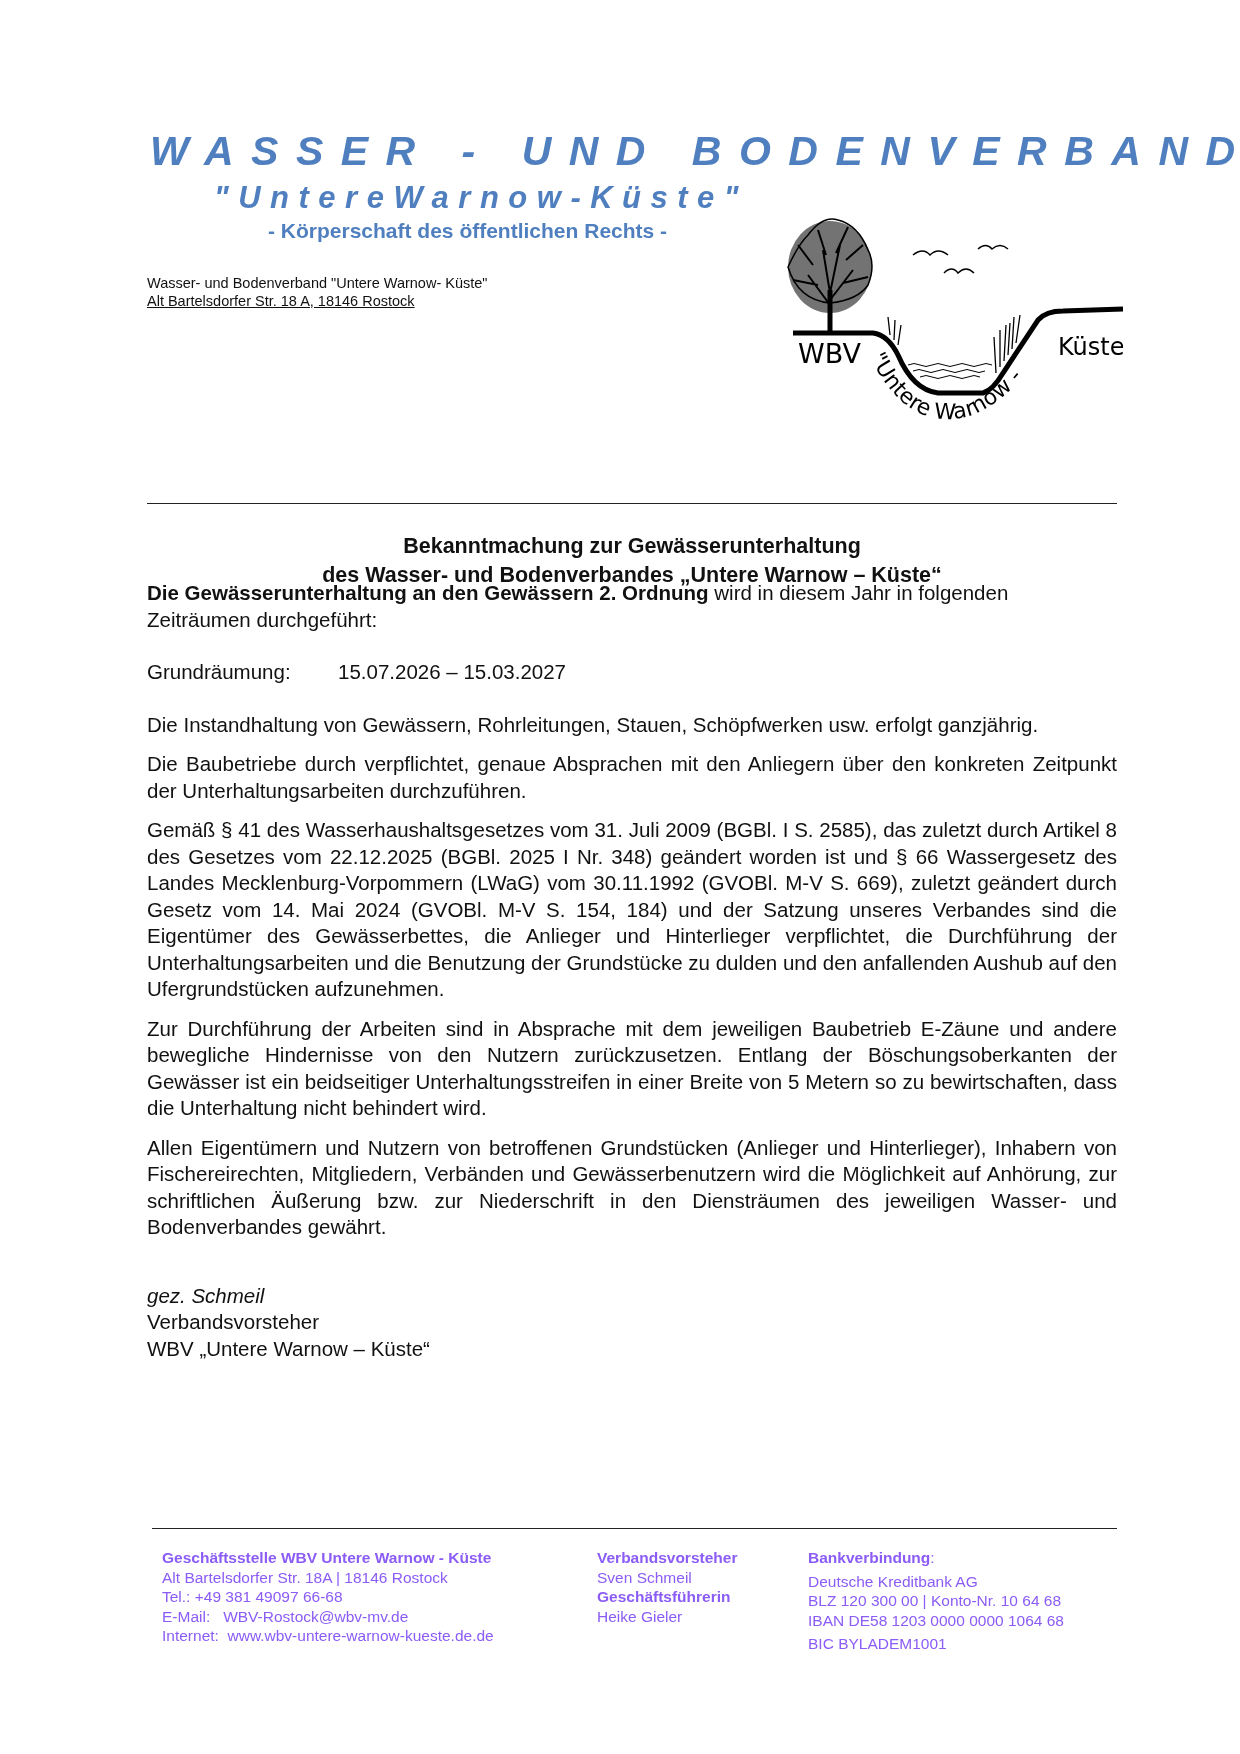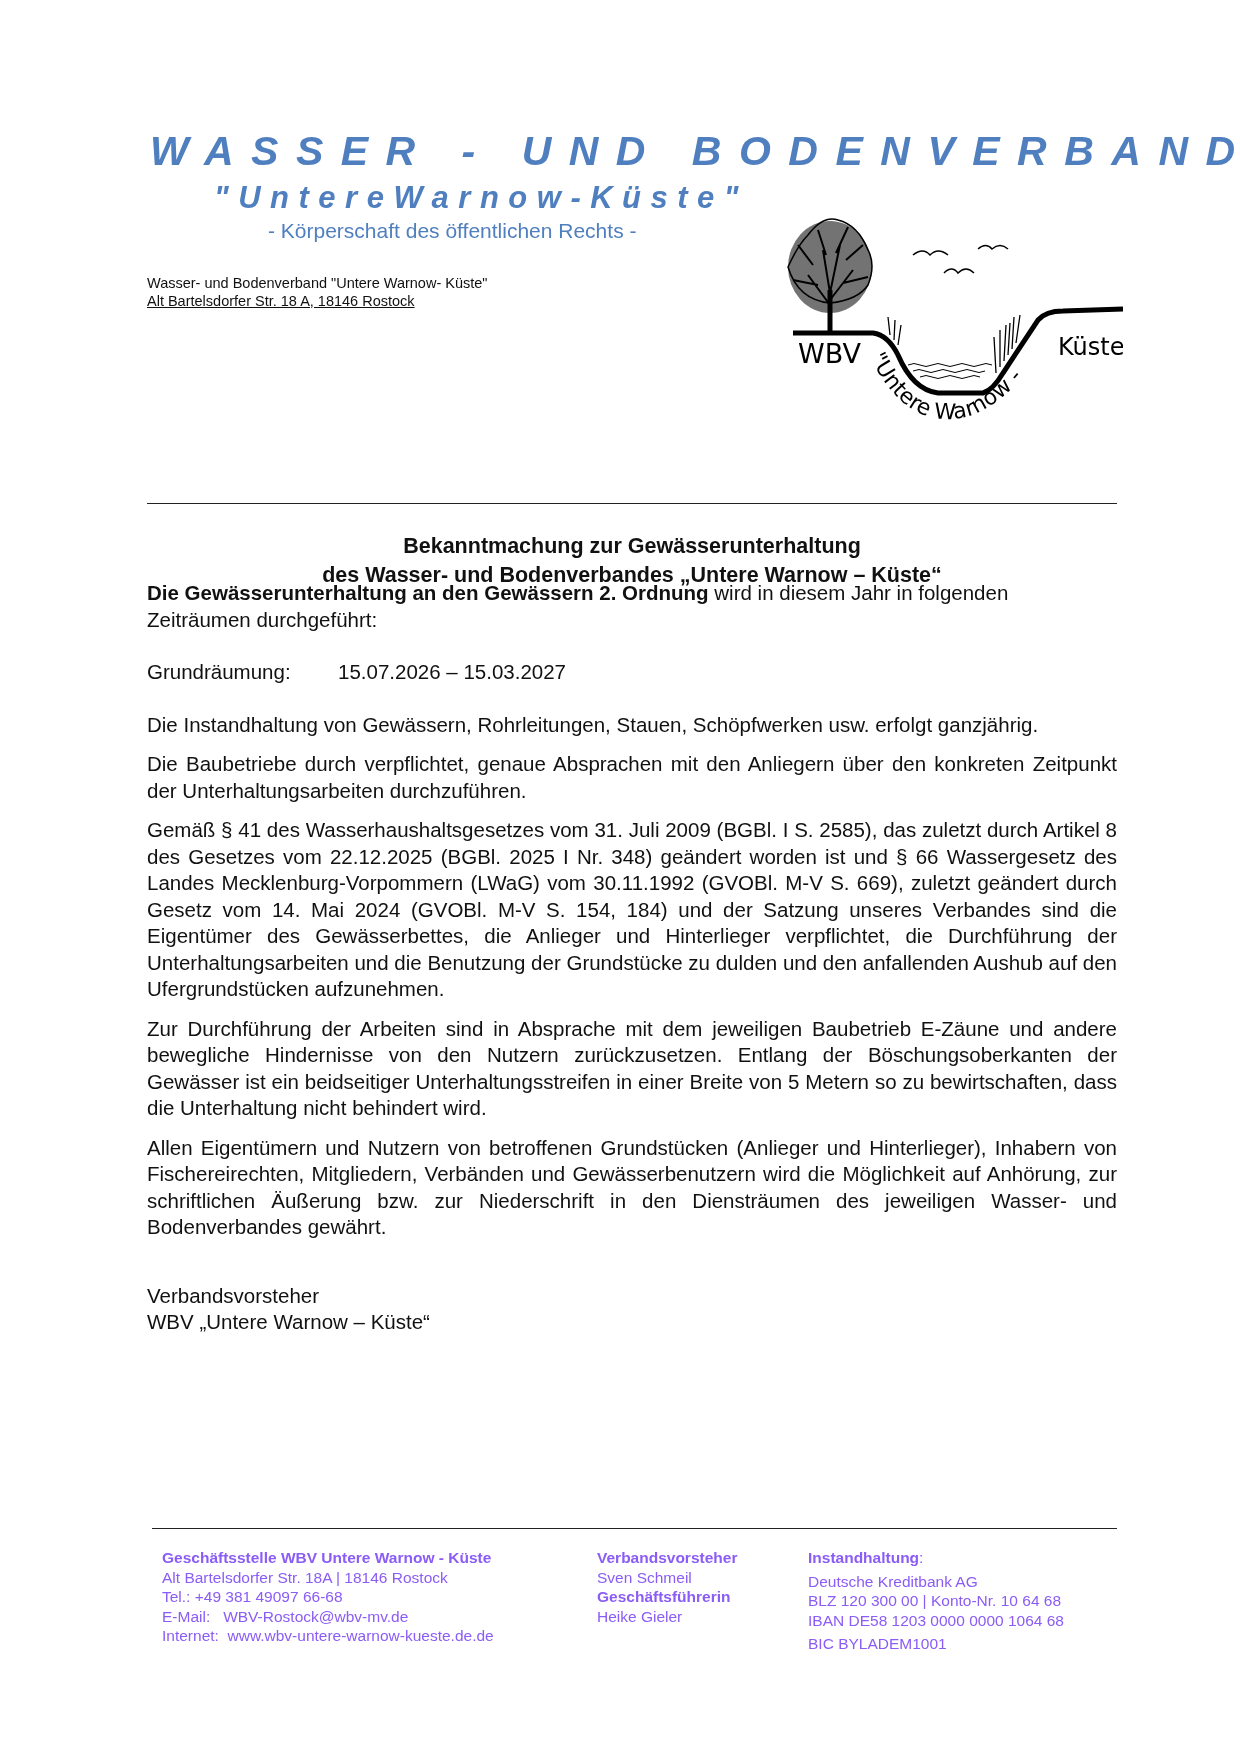--- a/index.html
+++ b/index.html
@@ -1,19 +1,19 @@
 <!DOCTYPE html>
 <html><head>
   <meta charset="utf-8">
   <style>
     html, body { margin: 0; padding: 0; background: #ffffff; }
     body { width: 1240px; height: 1754px; position: relative; overflow: hidden;
            font-family: "Liberation Sans", sans-serif; color: #111; }
     .abs { position: absolute; }
-    .blue { color: #4f7fbf; }
+    .blue { color: #4f7fbf; font-weight: bold; }
 
     .hdr-title { left: 150px; top: 128px; font-size: 41px; font-weight: bold; font-style: italic;
                  letter-spacing: 17.5px; white-space: nowrap; }
     .hdr-sub { left: 214px; top: 180px; font-size: 31px; font-weight: bold; font-style: italic;
                letter-spacing: 9.5px; white-space: nowrap; }
     .hdr-legal { left: 268px; top: 219px; font-size: 21px; white-space: nowrap; }
 
     .sender { left: 147px; top: 274px; font-size: 14.5px; line-height: 18px; color: #111; }
     .sender .addr { text-decoration: underline; }
 
@@ -108,20 +108,21 @@
     </div>
   </div>
 
   <p class="left">Die Instandhaltung von Gewässern, Rohrleitungen, Stauen, Schöpfwerken usw. erfolgt ganzjährig.</p>
   <p>Die Baubetriebe durch verpflichtet, genaue Absprachen mit den Anliegern über den konkreten Zeitpunkt der Unterhaltungsarbeiten durchzuführen.</p>
   <p>Gemäß § 41 des Wasserhaushaltsgesetzes vom 31. Juli 2009 (BGBl. I S. 2585), das zuletzt durch Artikel 8 des Gesetzes vom 22.12.2025 (BGBl. 2025 I Nr. 348) geändert worden ist und § 66 Wassergesetz des Landes Mecklenburg-Vorpommern (LWaG) vom 30.11.1992 (GVOBl. M-V S. 669), zuletzt geändert durch Gesetz vom 14. Mai 2024 (GVOBl. M-V S. 154, 184) und der Satzung unseres Verbandes sind die Eigentümer des Gewässerbettes, die Anlieger und Hinterlieger verpflichtet, die Durchführung der Unterhaltungsarbeiten und die Benutzung der Grundstücke zu dulden und den anfallenden Aushub auf den Ufergrundstücken aufzunehmen.</p>
   <p>Zur Durchführung der Arbeiten sind in Absprache mit dem jeweiligen Baubetrieb E-Zäune und andere bewegliche Hindernisse von den Nutzern zurückzusetzen. Entlang der Böschungsoberkanten der Gewässer ist ein beidseitiger Unterhaltungsstreifen in einer Breite von 5 Metern so zu bewirtschaften, dass die Unterhaltung nicht behindert wird.</p>
   <p>Allen Eigentümern und Nutzern von betroffenen Grundstücken (Anlieger und Hinterlieger), Inhabern von Fischereirechten, Mitgliedern, Verbänden und Gewässerbenutzern wird die Möglichkeit auf Anhörung, zur schriftlichen Äußerung bzw. zur Niederschrift in den Diensträumen des jeweiligen Wasser- und Bodenverbandes gewährt.</p>
 
   <div class="sig">
+    <div class="italic">gez. Schmeil</div>
     <div>Verbandsvorsteher</div>
     <div>WBV „Untere Warnow – Küste“</div>
   </div>
 </div>
 
 <div class="abs footer-rule"></div>
 
 <div class="abs footer f1">
   <div class="fb">Geschäftsstelle WBV Untere Warnow - Küste</div>
   <div>Alt Bartelsdorfer Str. 18A | 18146 Rostock</div>
@@ -137,20 +138,20 @@
 </div>
 
 <div class="abs footer f2">
   <div class="fb">Verbandsvorsteher</div>
   <div>Sven Schmeil</div>
   <div class="fb">Geschäftsführerin</div>
   <div>Heike Gieler</div>
 </div>
 
 <div class="abs footer f3">
-  <div><span class="fb">Instandhaltung</span><span>:</span></div>
+  <div><span class="fb">Bankverbindung</span><span>:</span></div>
   <div class="sp"></div>
   <div>Deutsche Kreditbank AG</div>
   <div>BLZ 120 300 00 | Konto-Nr. 10 64 68</div>
   <div>IBAN DE58 1203 0000 0000 1064 68</div>
   <div class="sp"></div>
   <div>BIC BYLADEM1001</div>
 </div>
 
 </body></html>

